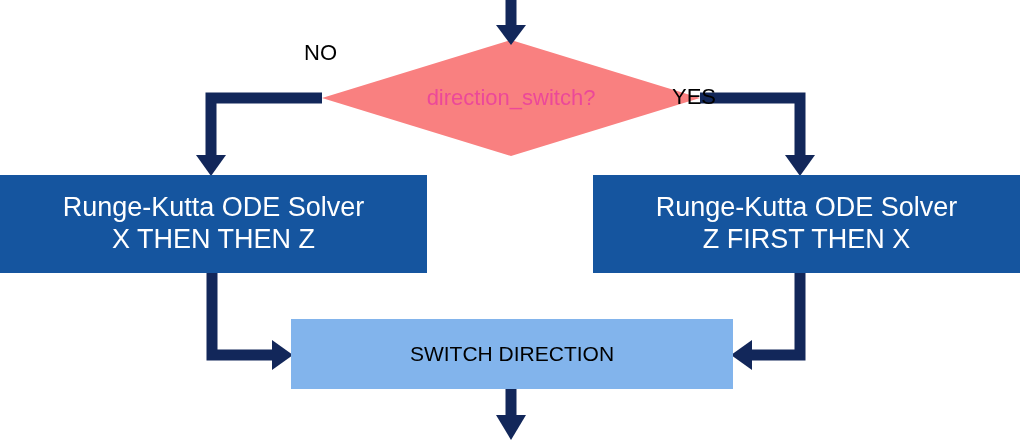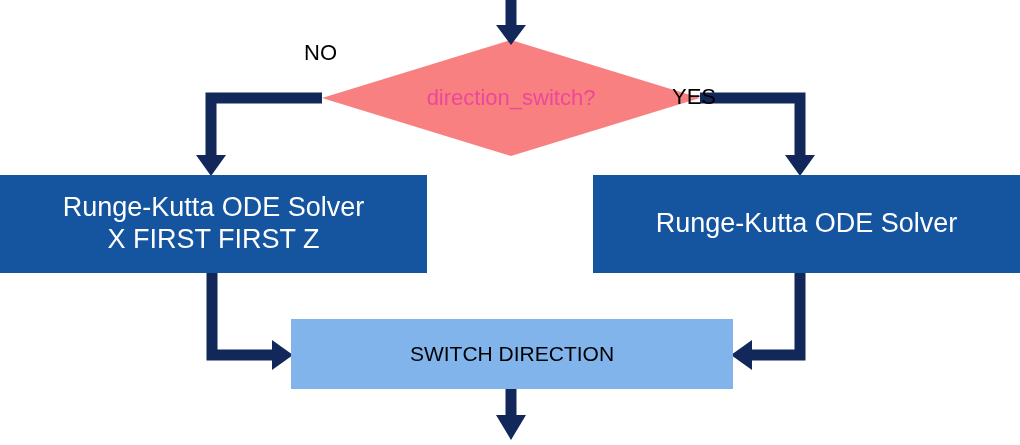--- a/index.html
+++ b/index.html
@@ -102,27 +102,28 @@
     <span>direction_switch?</span>
   </div>
 
   <div class="edge-label" style="left:288px; top:40px;margin-left:16px;">NO</div>
 
   <div class="edge-label" style="left:672px; top:58px;margin-top:26px;">YES</div>
 
   <div class="proc-box" style="left:0px; top:175px; width:427px; height:98px; background:#15559F;">
     <div class="node-label proc-text" style="left:0; top:0; width:427px; height:98px;">
       <span>Runge-Kutta ODE Solver</span>
-      <span>X FIRST FIRST Z</span>
+      <span>X THEN THEN Z</span>
     </div>
   </div>
 
   <div class="proc-box" style="left:593px; top:175px; width:427px; height:98px; background:#15559F;">
     <div class="node-label proc-text" style="left:0; top:0; width:427px; height:98px;">
       <span>Runge-Kutta ODE Solver</span>
+      <span>Z FIRST THEN X</span>
     </div>
   </div>
 
   <div class="proc-box" style="left:291px; top:319px; width:442px; height:70px; background:#82B4EC;">
     <div class="node-label switch-text" style="left:0; top:0; width:442px; height:70px;">
       <span>SWITCH DIRECTION</span>
     </div>
   </div>
 
 </div>

